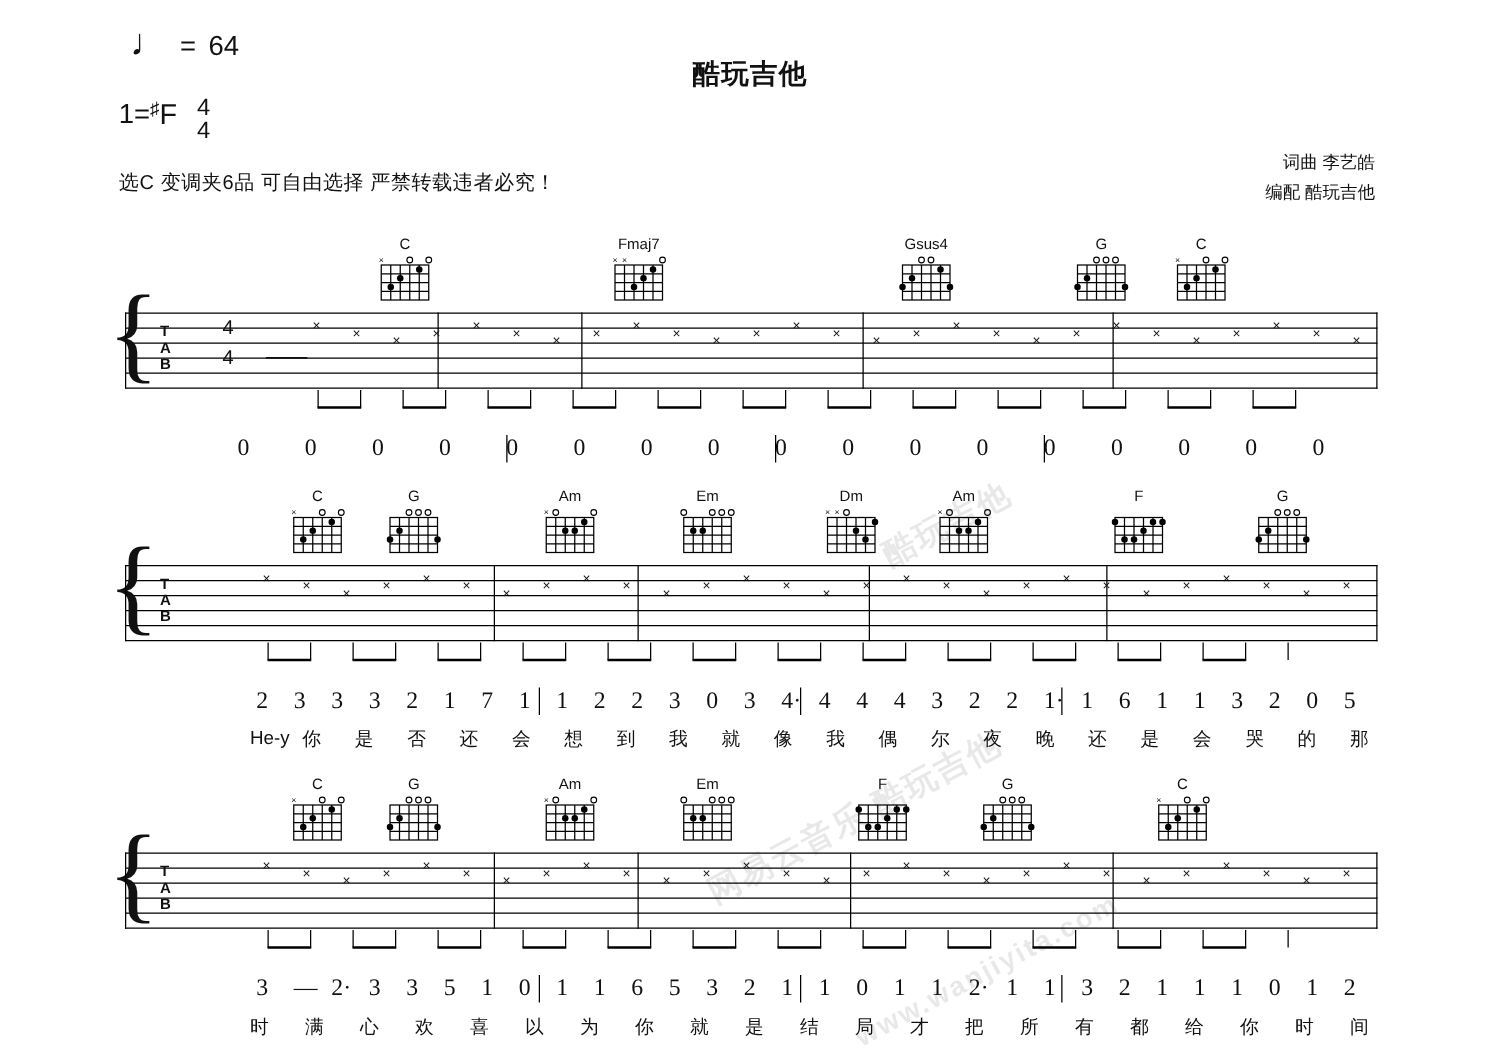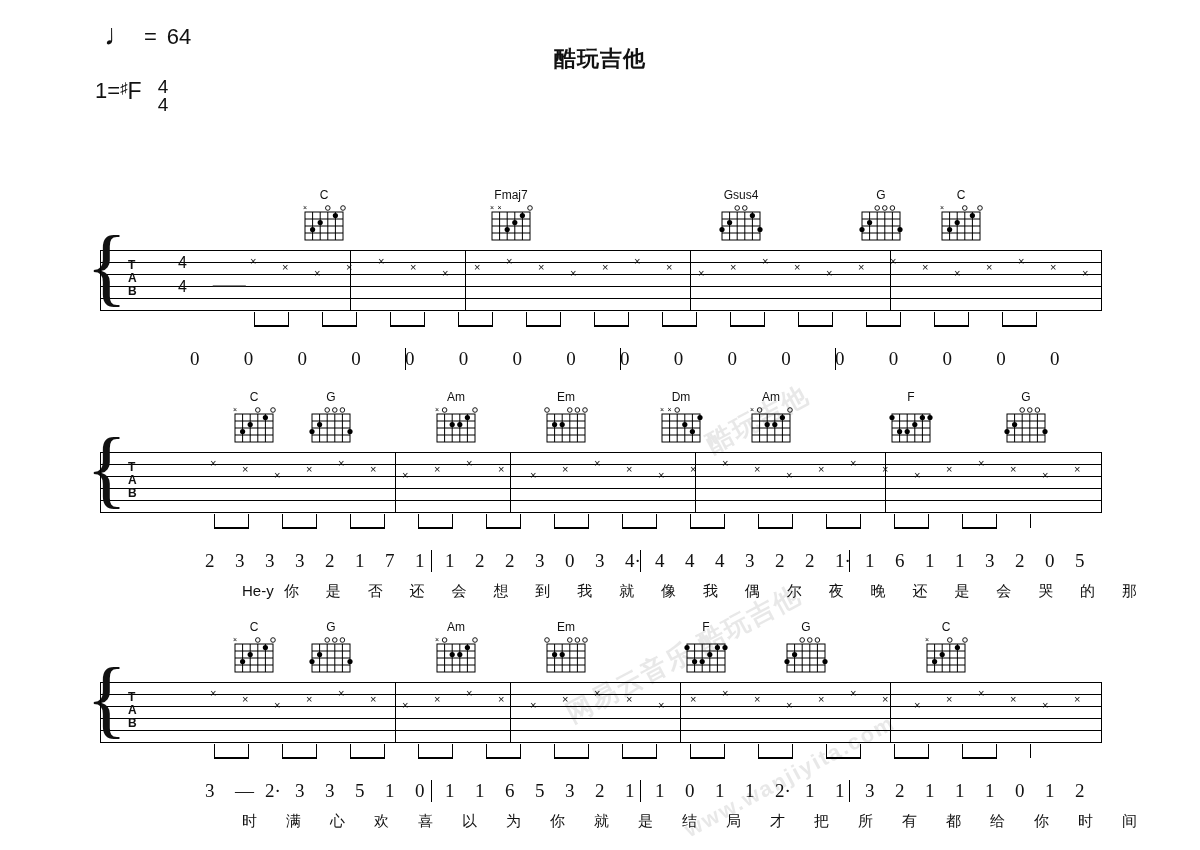--- a/index.html
+++ b/index.html
@@ -59,21 +59,21 @@
 
   
   .mark { position:absolute; font-size:12px; }
   .stem { position:absolute; width:1px; background:#000; }
   .beam { position:absolute; height:2px; background:#000; }
 
   
   .numrow { position:absolute; left:100px; width:1002px; height:26px; font-size:19px; font-family:"Liberation Serif", serif; }
   .num { position:absolute; white-space:nowrap; }
   .lyrrow { position:absolute; left:100px; width:1002px; height:22px; font-size:15px; }
-  .lyr { position:absolute; white-space:nowrap;margin-left:42px; }
+  .lyr { position:absolute; white-space:nowrap; }
   .nbar { position:absolute; width:1px; height:22px; background:#000; }
 </style>
 </head>
 <body>
 
 <div class="sheet">
 
   <div class="wm wm1">酷玩吉他</div>
   <div class="wm wm2">网易云音乐 酷玩吉他</div>
   <div class="wm wm3">www.wanjiyita.com</div>
@@ -89,21 +89,26 @@
       <span>1=</span>
       <span class="sharp">♯</span>
       <span class="f">F</span>
     </span>
     <span class="meter">
       <span>4</span>
       <span>4</span>
     </span>
   </div>
 
+  <div class="subnote">选C 变调夹6品 可自由选择 严禁转载违者必究！</div>
   <div class="title">酷玩吉他</div>
+  <div class="credits">
+    <div>词曲 李艺皓</div>
+    <div>编配 酷玩吉他</div>
+  </div>
 
   <div id="systems-host">
       <div class="system" style="top: 0px;">
         <div class="staff-area" style="top: 0px; height: 300px;">
           <div class="chord" style="left: 198px; top: 188px;">
             <div class="nm">C</div>
             <div>
               <svg width="50" height="44">
                 <rect x="6" y="9" width="38" height="28" fill="none" stroke="#000" stroke-width="1"></rect>
                 <line x1="13.6" y1="9" x2="13.6" y2="37" stroke="#000" stroke-width="1"></line>

